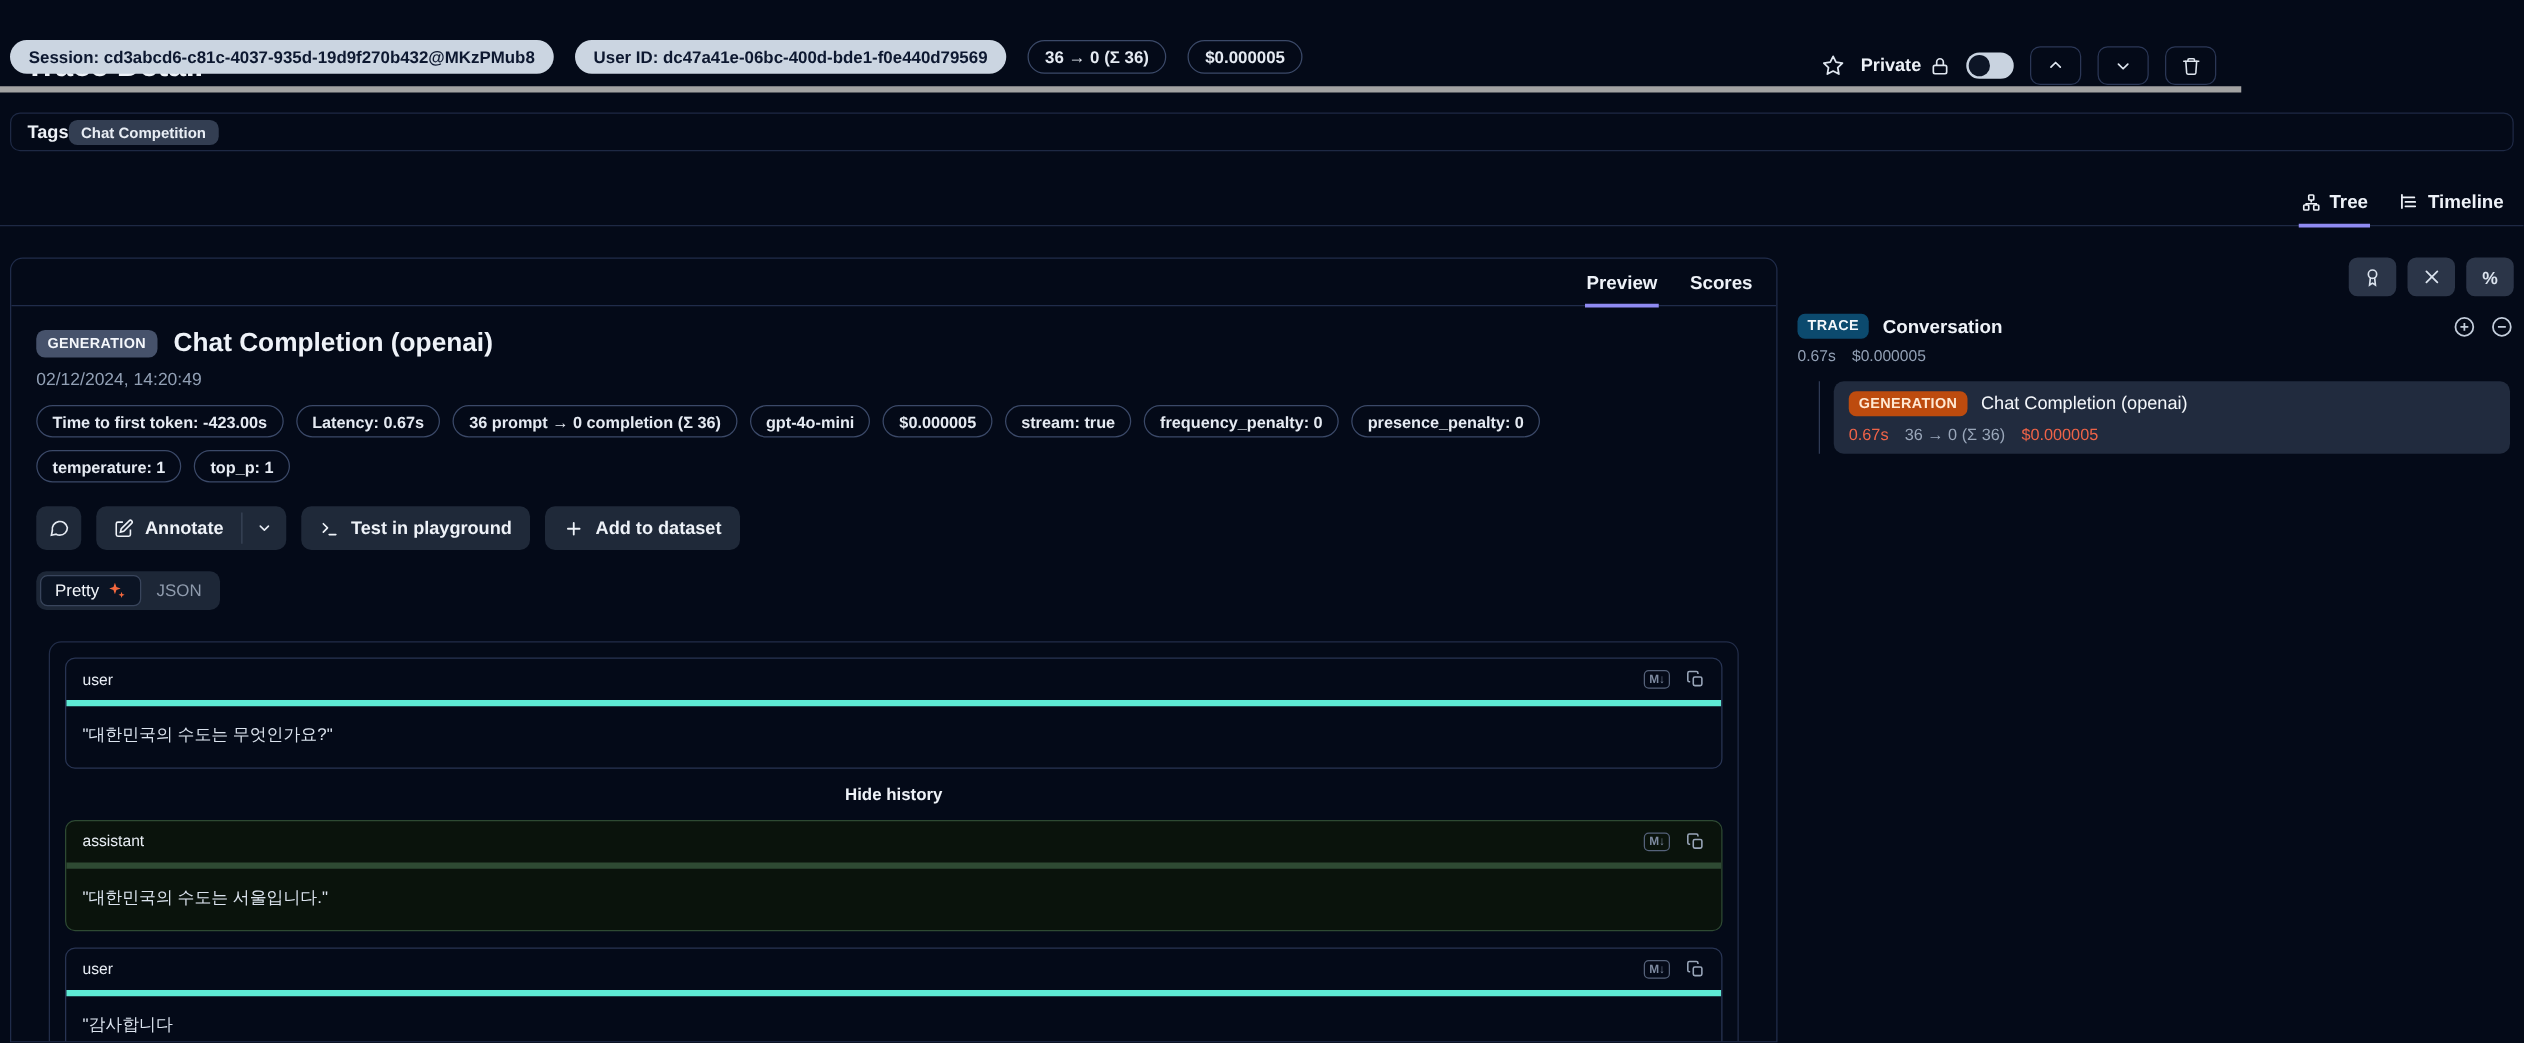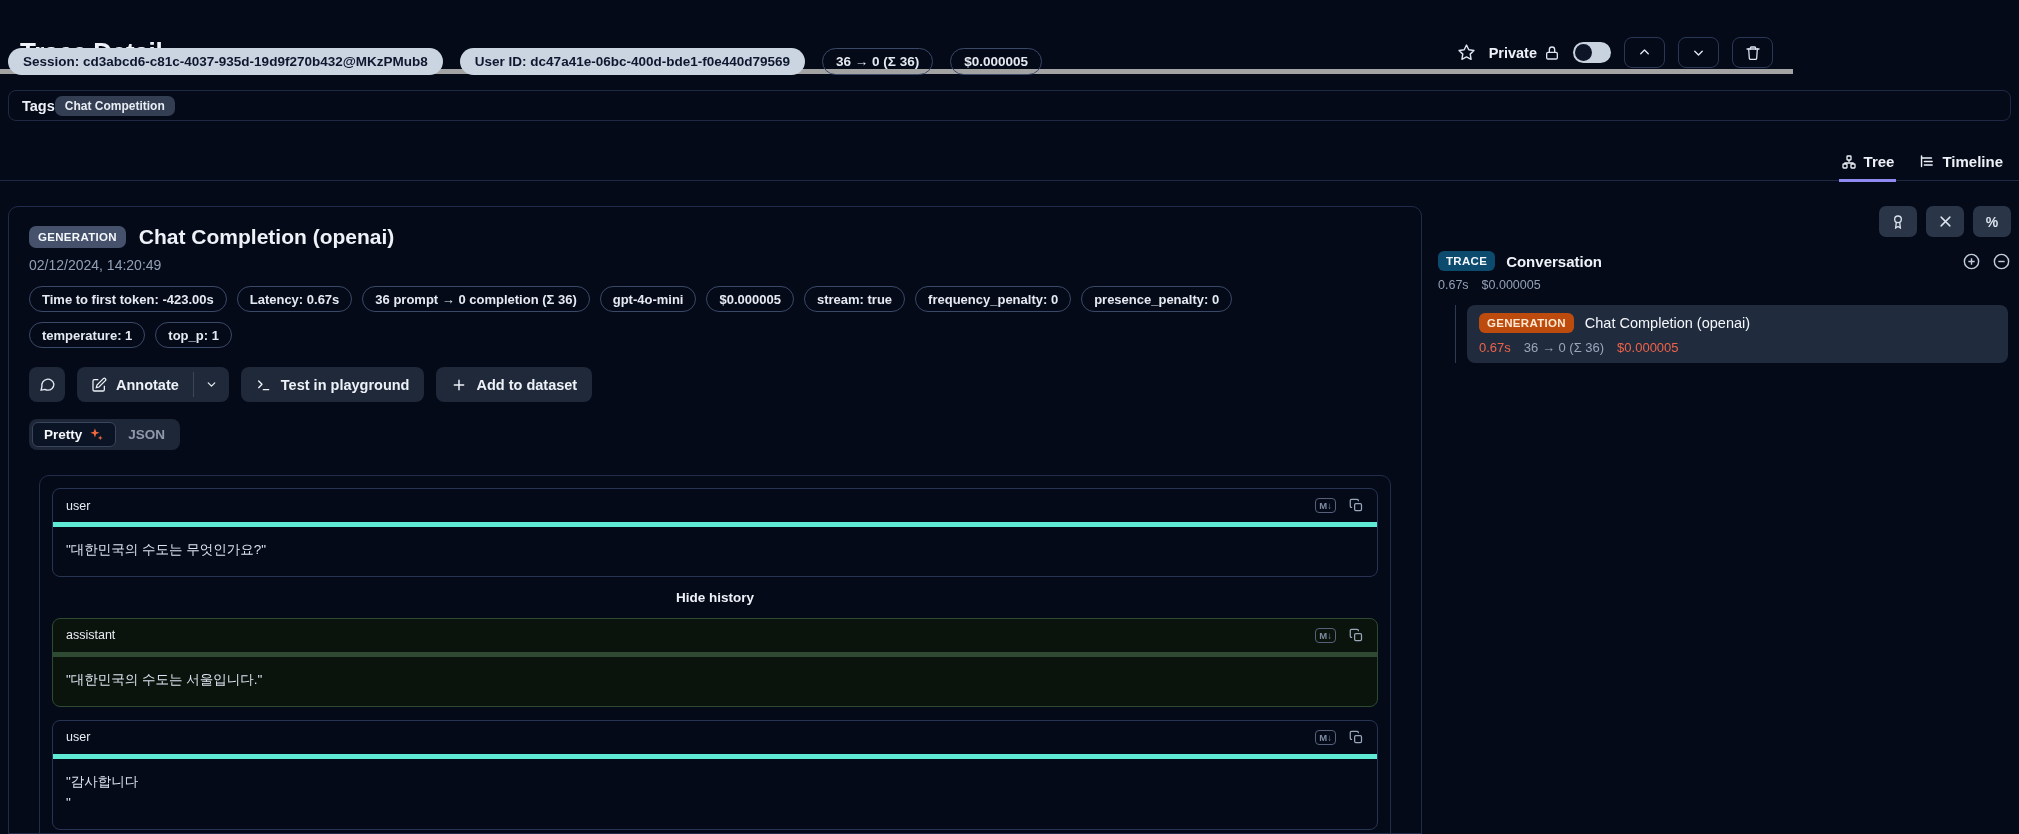--- a/index.html
+++ b/index.html
@@ -22,21 +22,21 @@
   .ghost-btn { background:none; border:none; color:#dfe6ef; cursor:pointer; display:flex; align-items:center; }
   .privacy { display:flex; align-items:center; gap:7px; font-weight:700; font-size:14.5px; }
   .switch { width:38px; height:21px; border-radius:11px; background:#c9d3e0; position:relative; border:none; cursor:pointer; }
   .switch .knob { position:absolute; left:2px; top:2px; width:17px; height:17px; border-radius:50%; background:#0d1526; }
   .hdr-btn {
     width:41px; height:31px; border:1px solid #2b3756; border-radius:8px;
     background:transparent; color:#dfe6ef; display:flex; align-items:center; justify-content:center; cursor:pointer;
   }
 
   
-  .meta-row { position:absolute; top:48px; left:8px; display:flex; align-items:flex-start; gap:17px; }
+  .meta-row { position:absolute; top:32px; left:8px; display:flex; align-items:flex-start; gap:17px; }
   .badge-light {
     background:#cbd5e1; color:#0d1830; border-radius:14px; height:27px;
     display:flex; align-items:center; padding:0 15px; font-size:13.5px; font-weight:700; cursor:pointer; border:none;
   }
   .badge-outline {
     background:transparent; color:#e5eaf2; border:1px solid #3b4968; border-radius:14px; height:27px;
     display:flex; align-items:center; padding:0 13px; font-size:13.5px; font-weight:700;
   }
 
   
@@ -101,21 +101,21 @@
     font-family:"Liberation Sans", sans-serif;
   }
   .annotate-group { display:flex; align-items:stretch; background:#1f2939; border-radius:8px; height:35px; }
   .annotate-main { display:flex; align-items:center; gap:9px; padding:16px 14px; background:none; border:none; color:#eef2f8; font-size:14.5px; font-weight:600; cursor:pointer; font-family:"Liberation Sans", sans-serif;}
   .annotate-divider { width:1px; background:#3b4659; margin:5px 0; }
   .annotate-caret { display:flex; align-items:center; padding:0 11px; background:none; border:none; color:#e5eaf2; cursor:pointer; }
 
   .format-toggle { margin-top:17px; display:inline-flex; background:#1d2737; border-radius:8px; padding:3px; align-items:center; }
   .format-seg {
     display:flex; align-items:center; gap:7px; border-radius:6px; padding:4px 11px;
-    font-size:13.5px; font-weight:700; color:#8f9bad; background:none; border:1px solid transparent; cursor:pointer;
+    font-size:13.5px; font-weight:400; color:#8f9bad; background:none; border:1px solid transparent; cursor:pointer;
     font-family:"Liberation Sans", sans-serif;
   }
   .format-seg.active { background:#0b1424; border-color:#39455c; color:#f4f7fb; }
 
   .messages-wrapper { margin:25px 10px 0 10px; border:1px solid #222d49; border-radius:10px; padding:12px; }
   .msg-box { border:1px solid #283453; border-radius:8px; overflow:hidden; }
   .msg-box + .msg-box, .msg-box + .hide-history, .hide-history + .msg-box { margin-top:13px; }
   .msg-header {
     display:flex; align-items:center; justify-content:space-between;
     padding:9px 13px; border-bottom:5px solid #5eead4; font-size:12.5px; color:#e8edf4;
@@ -234,20 +234,24 @@
       <svg width="17" height="17" viewBox="0 0 24 24" fill="none" stroke="currentColor" stroke-width="2" stroke-linecap="round">
           <path d="M5 4v15"></path>
           <path d="M5 7h14M9 12h11M9 17h11"></path>
         </svg>
     </span>
     <span>Timeline</span>
   </button>
 </div>
 
 <section class="main-panel">
+  <div class="panel-tabs">
+    <button class="panel-tab active">Preview</button>
+    <button class="panel-tab">Scores</button>
+  </div>
   <div class="panel-content">
     <div class="obs-header">
       <span class="type-badge">GENERATION</span>
       <h2 class="obs-title">Chat Completion (openai)</h2>
     </div>
     <div class="obs-timestamp">02/12/2024, 14:20:49</div>
 
     <div class="metric-badges">
       <span class="metric-badge">Time to first token: -423.00s</span>
       <span class="metric-badge">Latency: 0.67s</span>

